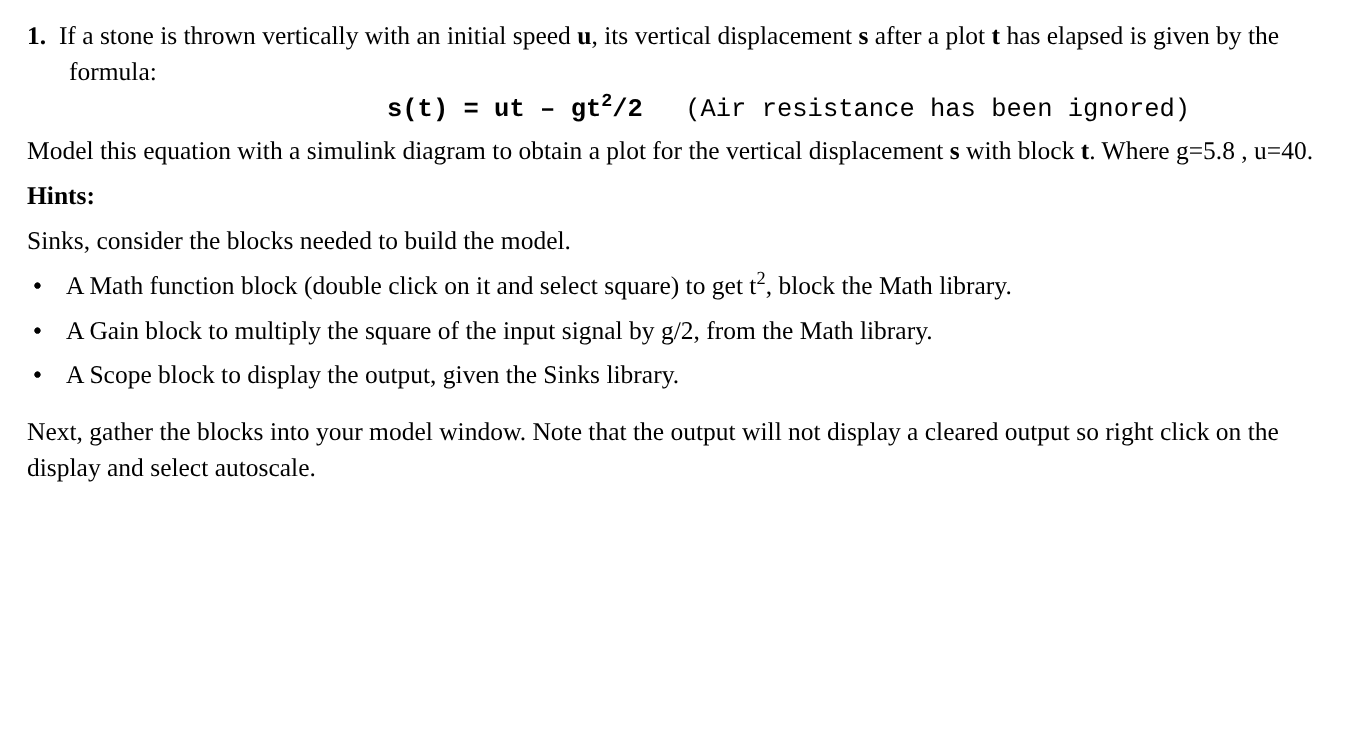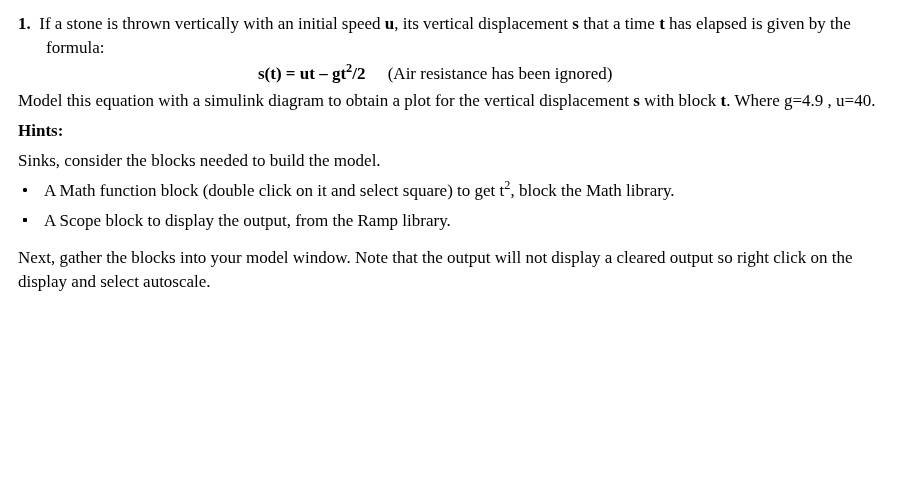--- a/index.html
+++ b/index.html
@@ -18,20 +18,21 @@
       text-indent: -28px;
       margin-bottom: 2px;
     }
     .question-intro .lead {
       font-weight: bold;
     }
     .formula-line {
       text-align: left;
       padding-left: 240px;
       margin: 2px 0 4px 0;
+      font-family: Liberation Mono, monospace;
     }
     .formula {
       display: inline;
       font-weight: normal;
     }
     .formula-note {
       display: inline;
       margin-left: 18px;
     }
     .body-p {
@@ -67,52 +68,53 @@
       vertical-align: super;
       font-size: 0.72em;
       line-height: 0;
     }
     .b { font-weight: bold; }
   </style>
 </head>
 <body>
 
 <div class="question-intro">
-  <span class="lead"><span>1.</span></span>&nbsp;&nbsp;<span>If a stone is thrown vertically with an initial speed </span><span class="b">u</span><span>, its vertical displacement </span><span class="b">s</span><span> that a time </span><span class="b">t</span><span> has elapsed is given by the formula:</span>
+  <span class="lead"><span>1.</span></span>&nbsp;&nbsp;<span>If a stone is thrown vertically with an initial speed </span><span class="b">u</span><span>, its vertical displacement </span><span class="b">s</span><span> after a plot </span><span class="b">t</span><span> has elapsed is given by the formula:</span>
 </div>
 
 <div class="formula-line">
   <span class="formula b"><span>s(t) = ut – gt</span><span class="sup">2</span><span>/2</span></span>
   <span class="formula-note">(Air resistance has been ignored)</span>
 </div>
 
 <p class="body-p">
-  <span>Model this equation with a simulink diagram to obtain a plot for the vertical displacement </span><span class="b">s</span><span> with block </span><span class="b">t</span><span>. Where g=4.9 , u=40.</span>
+  <span>Model this equation with a simulink diagram to obtain a plot for the vertical displacement </span><span class="b">s</span><span> with block </span><span class="b">t</span><span>. Where g=5.8 , u=40.</span>
 </p>
 
 <div class="hints-heading">Hints:</div>
 
 <p class="hints-intro">Sinks, consider the blocks needed to build the model.</p>
 
 <ul class="hints-list">
   <li>
     <span class="bullet">•</span>
   </li>
   <li>
     <span class="bullet">•</span>
     <span><span>A Math function block (double click on it and select square) to get t</span><span class="sup">2</span><span>, block the Math library.</span></span>
   </li>
   <li>
     <span class="bullet">•</span>
   </li>
   <li>
     <span class="bullet">•</span>
+    <span>A Gain block to multiply the square of the input signal by g/2, from the Math library.</span>
   </li>
   <li>
     <span class="bullet">•</span>
   </li>
   <li>
     <span class="bullet">•</span>
-    <span>A Scope block to display the output, from the Ramp library.</span>
+    <span>A Scope block to display the output, given the Sinks library.</span>
   </li>
 </ul>
 
 <p class="closing">Next, gather the blocks into your model window. Note that the output will not display a cleared output so right click on the display and select autoscale.</p>
 
 </body></html>

